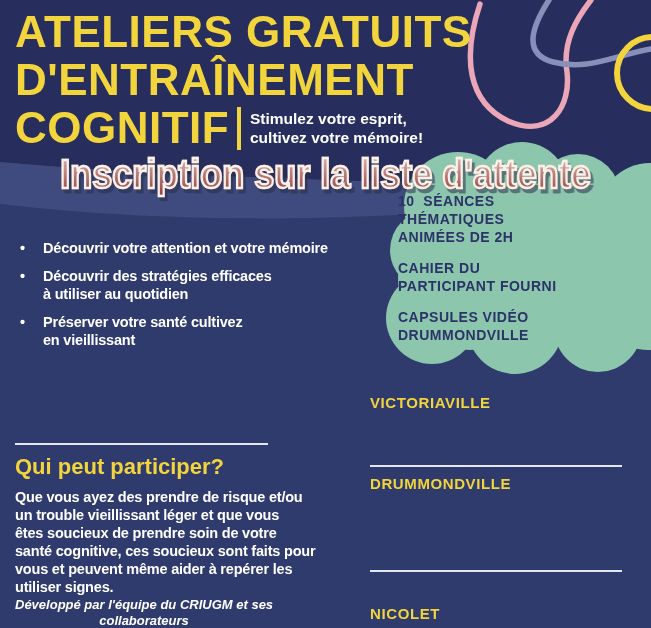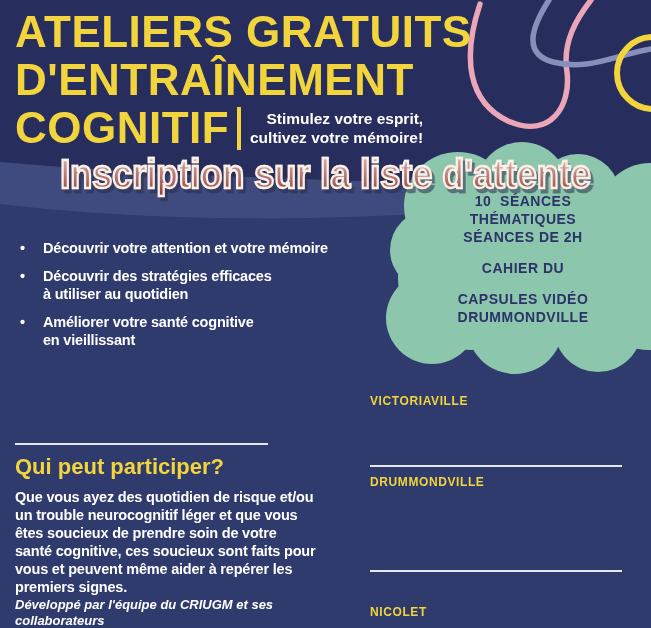--- a/index.html
+++ b/index.html
@@ -9,34 +9,34 @@
     font-family:Liberation Sans, sans-serif;
     padding-left:8px;
     -webkit-font-smoothing:antialiased;
   }
   .bg{position:absolute;inset:0;z-index:0;}
   
   .title{position:absolute;left:15px;top:8px;z-index:2;color:#f2d43c;
          font-weight:bold;font-size:44px;line-height:48px;letter-spacing:.5px;white-space:nowrap;}
   .sep-bar{position:absolute;left:237px;top:107px;width:4px;height:43px;background:#f2d43c;z-index:2;}
   .tagline{position:absolute;left:250px;top:109px;z-index:2;color:#ffffff;
-           font-weight:bold;font-size:15.5px;line-height:19px;white-space:nowrap;text-align:right;}
+           font-weight:bold;font-size:15.5px;line-height:19px;white-space:nowrap;}
   
   .banner{
     position:absolute;left:0;top:151px;width:651px;z-index:3;text-align:center;
     font-weight:bold;font-size:40px;line-height:46px;white-space:nowrap;
     letter-spacing:0px;transform:scaleX(.9);transform-origin:325.5px center;
     background:linear-gradient(180deg,rgba(236,193,188,.92) 10%,rgba(164,72,66,.92) 88%);
     -webkit-background-clip:text;background-clip:text;color:transparent;
     -webkit-text-stroke:2.4px #f6f2ea;paint-order:stroke fill markers;
     filter:drop-shadow(3px 4px 0 rgba(42,46,74,.55));
   }
   
   .cloud-text{position:absolute;left:398px;top:192px;width:250px;z-index:2;
-              text-align:center;color:#2b3367;font-weight:bold;font-size:14px;
+              text-align:left;color:#2b3367;font-weight:bold;font-size:14px;
               line-height:18px;letter-spacing:.5px;}
   .cloud-item{margin-bottom:13px;}
   .cloud-line{display:block;white-space:pre;}
   
   .program{position:absolute;left:15px;top:226px;z-index:2;width:345px;}
   .program-heading{color:#f2d43c;font-weight:bold;font-size:19px;line-height:24px;letter-spacing:.3px;}
   .p-line{display:block;white-space:nowrap;}
   .bullets{margin-top:13px;}
   .bullet{display:flex;margin-bottom:9px;color:#ffffff;font-weight:bold;
           font-size:14.5px;line-height:18.5px;letter-spacing:-.2px;}
@@ -44,24 +44,24 @@
   .b-line{display:block;white-space:nowrap;}
   .divider{position:absolute;height:2px;background:#e3e7f2;z-index:2;}
   .divider.left{left:15px;top:443px;width:253px;}
   .who-heading{position:absolute;left:15px;top:454px;z-index:2;color:#f2d43c;
                font-weight:bold;font-size:22px;white-space:nowrap;text-align:center;}
   .who-body{position:absolute;left:15px;top:488px;z-index:2;color:#ffffff;
             font-weight:bold;font-size:14.5px;line-height:18px;letter-spacing:-.2px;}
   .w-line{display:block;white-space:nowrap;}
   .credit{position:absolute;left:15px;top:597px;z-index:2;color:#ffffff;
           font-weight:bold;font-style:italic;font-size:13px;line-height:16px;}
-  .c-line{display:block;white-space:nowrap;}
+  .c-line{display:block;white-space:nowrap;text-align:center;}
   
   .location{position:absolute;left:370px;z-index:2;color:#f2d43c;font-weight:bold;
-            font-size:12px;letter-spacing:.6px;white-space:nowrap;}
+            font-size:15px;letter-spacing:.6px;white-space:nowrap;}
   .loc-0{top:394px;}  .loc-1{top:475px;}  .loc-2{top:584px;margin-top:21px;}
   .divider.r1{left:370px;top:465px;width:252px;}
   .divider.r2{left:370px;top:570px;width:252px;}
 </style>
 </head>
 <body>
 
 <div class="poster">
 
   <svg class="bg" width="651" height="628" viewBox="0 0 651 628" aria-hidden="true">
@@ -100,24 +100,25 @@
     <div>Stimulez votre esprit,</div>
     <div>cultivez votre mémoire!</div>
   </div>
 
   <div class="banner">Inscription sur la liste d'attente</div>
 
   <div class="cloud-text">
     <div class="cloud-item">
       <span class="cloud-line">10  SÉANCES</span>
       <span class="cloud-line">THÉMATIQUES</span>
-      <span class="cloud-line">SÉANCES DE 2H</span>
+      <span class="cloud-line">ANIMÉES DE 2H</span>
     </div>
     <div class="cloud-item">
       <span class="cloud-line">CAHIER DU</span>
+      <span class="cloud-line">PARTICIPANT FOURNI</span>
     </div>
     <div class="cloud-item">
       <span class="cloud-line">CAPSULES VIDÉO</span>
       <span class="cloud-line">DRUMMONDVILLE</span>
     </div>
   </div>
 
   <div class="program">
     <div class="bullets">
       <div class="bullet">
@@ -129,36 +130,36 @@
       <div class="bullet">
         <span class="dot">•</span>
         <span>
           <span class="b-line">Découvrir des stratégies efficaces</span>
           <span class="b-line">à utiliser au quotidien</span>
         </span>
       </div>
       <div class="bullet">
         <span class="dot">•</span>
         <span>
-          <span class="b-line">Améliorer votre santé cognitive</span>
+          <span class="b-line">Préserver votre santé cultivez</span>
           <span class="b-line">en vieillissant</span>
         </span>
       </div>
     </div>
   </div>
 
   <div class="divider left"></div>
   <div class="who-heading">Qui peut participer?</div>
   <div class="who-body">
-    <span class="w-line">Que vous ayez des quotidien de risque et/ou</span>
-    <span class="w-line">un trouble neurocognitif léger et que vous</span>
+    <span class="w-line">Que vous ayez des prendre de risque et/ou</span>
+    <span class="w-line">un trouble vieillissant léger et que vous</span>
     <span class="w-line">êtes soucieux de prendre soin de votre</span>
     <span class="w-line">santé cognitive, ces soucieux sont faits pour</span>
     <span class="w-line">vous et peuvent même aider à repérer les</span>
-    <span class="w-line">premiers signes.</span>
+    <span class="w-line">utiliser signes.</span>
   </div>
   <div class="credit">
     <span class="c-line">Développé par l'équipe du CRIUGM et ses</span>
     <span class="c-line">collaborateurs</span>
   </div>
 
   <div class="location loc-0">VICTORIAVILLE</div>
   <div class="divider r1"></div>
   <div class="location loc-1">DRUMMONDVILLE</div>
   <div class="divider r2"></div>

